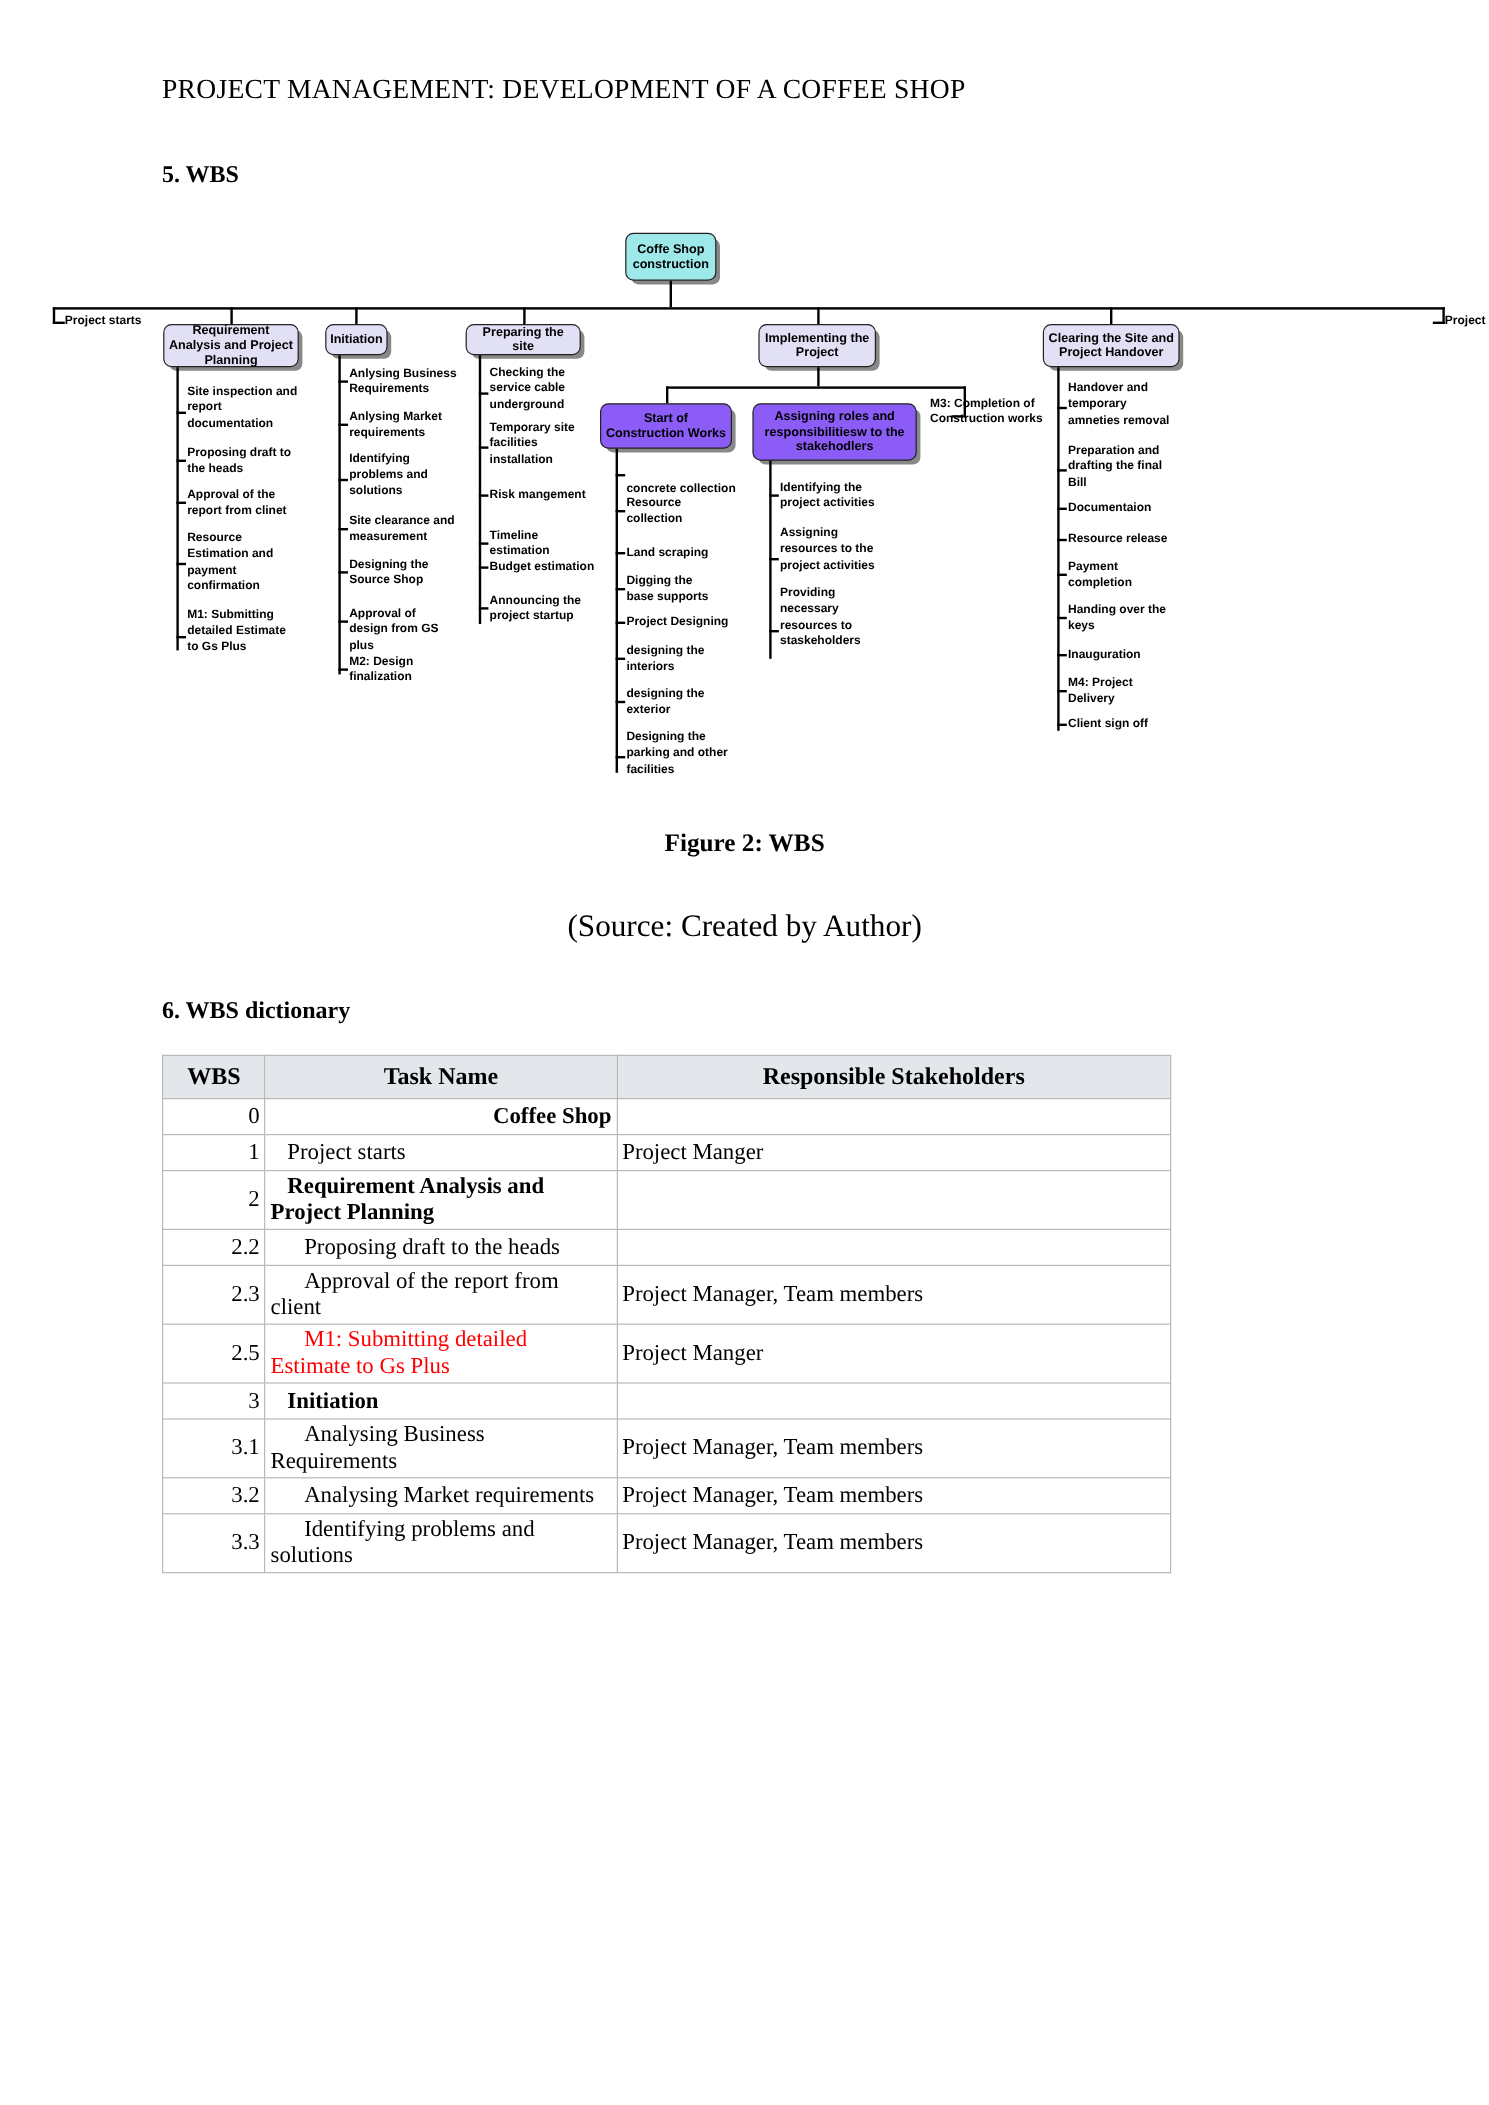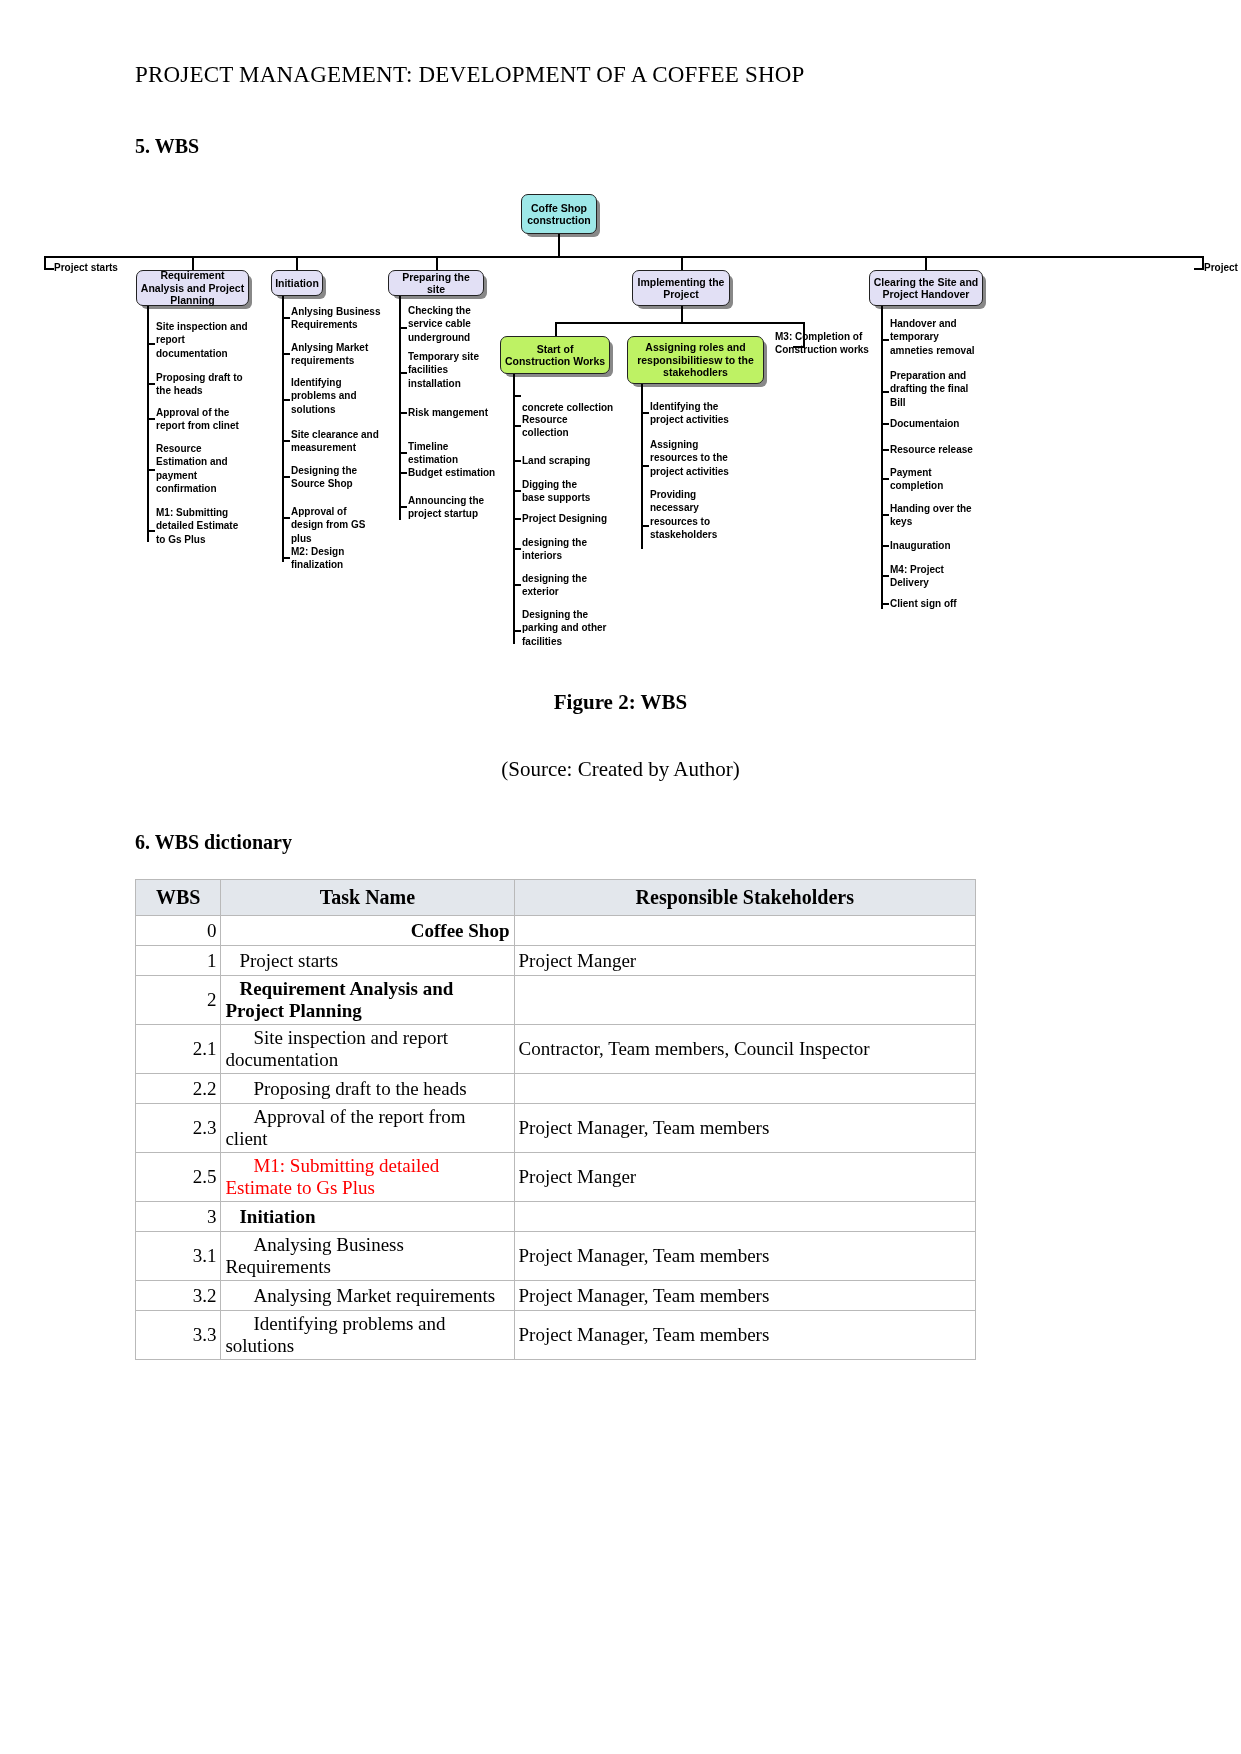--- a/index.html
+++ b/index.html
@@ -24,40 +24,40 @@
   }
   #sec-wbs{left:135px;top:135px;}
   #sec-dict{left:135px;top:831px;}
 
   .figure-caption{
     position:absolute;left:0;right:0;top:690px;text-align:center;
     font-weight:bold;font-size:21px;
   }
   .figure-source{
     position:absolute;left:0;right:0;top:757px;text-align:center;
-    font-size:21px;
+    font-size:26px;
   }
 
   
   .wbs{
     position:absolute;left:0px;top:180px;width:1241px;height:485px;
     font-family:"Liberation Sans", sans-serif;
   }
   .node{
     position:absolute;box-sizing:border-box;
     border:1px solid #222;border-radius:7px;
     font-weight:bold;font-size:10.5px;line-height:1.18;
     text-align:center;
     display:flex;align-items:center;justify-content:center;
     padding:2px 3px;
     box-shadow:4px 4px 0 -1px rgba(90,90,90,.72);
   }
   .n-root{background:#9de8e8;}
   .n-lav{background:#e2e0f5;}
-  .n-green{background:#bef264;}
+  .n-green{background:#8b5cf6;}
 
   .leaf{
     position:absolute;
     font-weight:bold;font-size:10px;line-height:1.33;
     color:#000;
     text-align:left;
   }
   .ms{
     position:absolute;
     font-weight:bold;font-size:10px;line-height:1.33;
@@ -309,25 +309,20 @@
           <td class="c-wbs">1</td>
           <td class="c-task">Project starts</td>
           <td class="c-stake">Project Manger</td>
         </tr>
         <tr class="lvl1b">
           <td class="c-wbs">2</td>
           <td class="c-task">Requirement Analysis and Project Planning</td>
           <td class="c-stake"></td>
         </tr>
         <tr class="lvl2">
-          <td class="c-wbs">2.1</td>
-          <td class="c-task">Site inspection and report documentation</td>
-          <td class="c-stake">Contractor, Team members, Council Inspector</td>
-        </tr>
-        <tr class="lvl2">
           <td class="c-wbs">2.2</td>
           <td class="c-task">Proposing draft to the heads</td>
           <td class="c-stake"></td>
         </tr>
         <tr class="lvl2">
           <td class="c-wbs">2.3</td>
           <td class="c-task">Approval of the report from client</td>
           <td class="c-stake">Project Manager, Team members</td>
         </tr>
         <tr class="lvl2">

